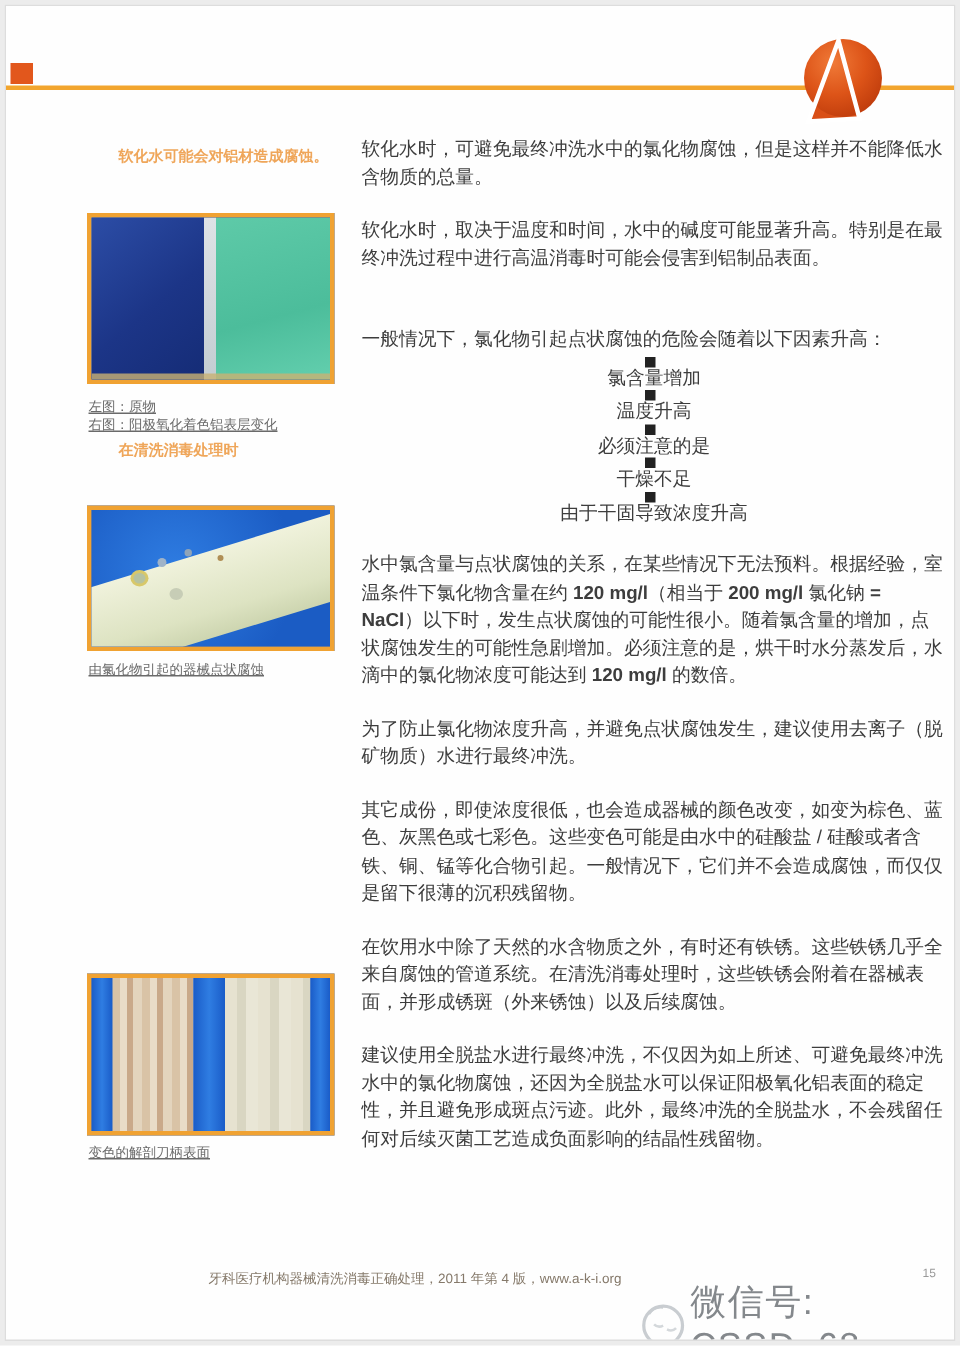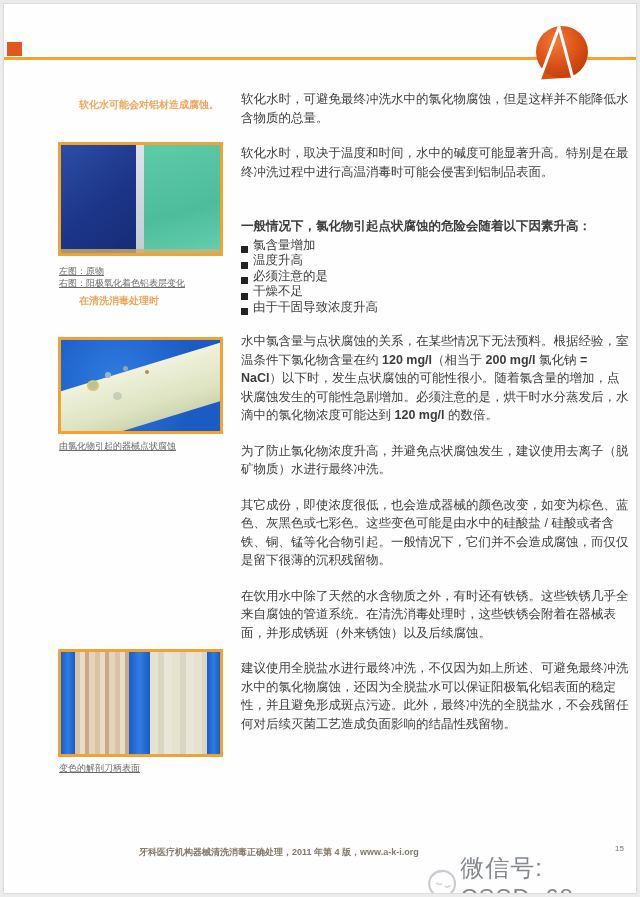--- a/index.html
+++ b/index.html
@@ -37,27 +37,27 @@
   .spot{position:absolute;border-radius:50%;}
   
   .f3-col{position:absolute;top:0;height:100%;}
   .f3-handle-a{background:repeating-linear-gradient(90deg,#d9c3a6 0 5px,#e9dcc8 5px 10px,#c9a98a 10px 14px,#e3d4bd 14px 20px);}
   .f3-handle-b{background:repeating-linear-gradient(90deg,#e6e2d0 0 8px,#d9d6c2 8px 14px,#e9e6d6 14px 22px);}
   .f3-blue{background:linear-gradient(90deg,#1a5cc8,#2f7de2,#1a5cc8);}
   
   .main{position:absolute;left:237px;top:86px;width:390px;color:var(--text);
         font-size:12.5px;line-height:18.5px;}
   .main p{margin-bottom:17px;}
-  .main .gap-big{margin-top:36px;font-weight:bold;}
+  .main .gap-big{margin-top:36px;}
   .blist{list-style:none;margin:0 0 17px 0;}
-  .blist li{line-height:15.5px;display:flex;align-items:flex-end;}
+  .blist li{line-height:15.5px;display:flex;align-items:center;flex-direction:column;}
   .sq{display:inline-block;width:7px;height:7px;background:#222;margin-right:5px;flex:0 0 auto;}
   strong{font-weight:bold;}
   
-  .footer{position:absolute;left:135px;top:842px;width:480px;font-size:9px;color:var(--footer);font-weight:bold;}
+  .footer{position:absolute;left:135px;top:842px;width:480px;font-size:9px;color:var(--footer);}
   .pagenum{position:absolute;left:476px;top:-2px;color:#9a9a9a;font-size:8px;}
   
   .watermark{position:absolute;left:420px;top:848px;display:flex;align-items:center;}
   .wm-text{color:var(--watermark);font-size:24px;letter-spacing:1px;}
 </style>
 </head>
 <body>
 
 <div class="canvas">
 

